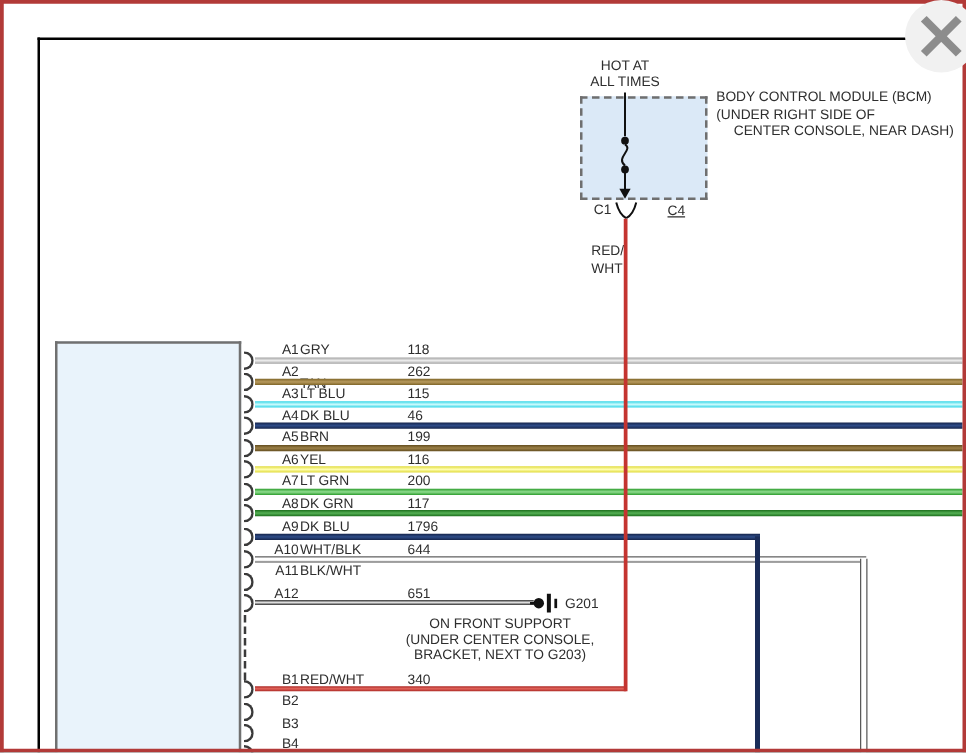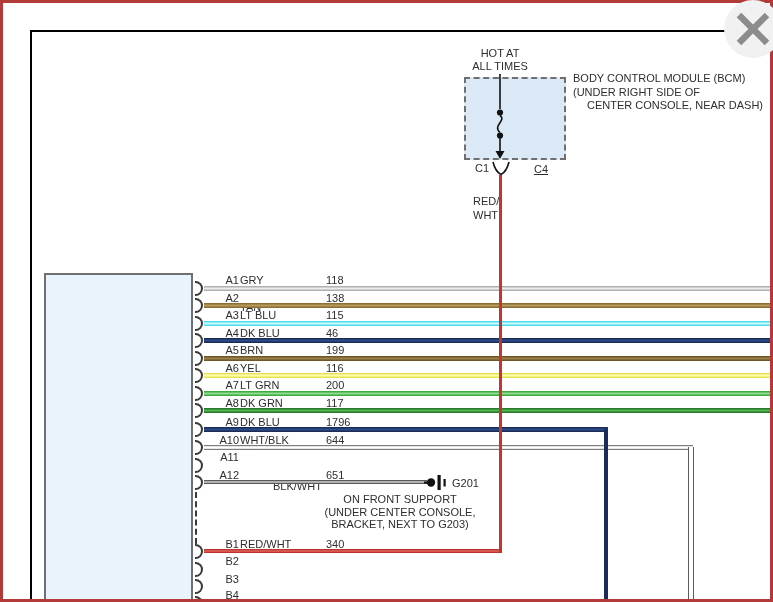--- a/index.html
+++ b/index.html
@@ -116,21 +116,21 @@
   <div id="rows">
       <div class="pin-arc" style="top: 280.5px;"></div>
       <div class="txt pin-label" style="top: 274px;">A1</div>
       <div class="txt wire-color" style="top: 274px;">GRY</div>
       <div class="txt wire-circ" style="top: 274px;">118</div>
       <div class="wire w-gry" style="top: 285.5px; width: 566px;"></div>
       <div class="txt left-label" style="top: 281px;">LF SPEAKER (-)</div>
       <div class="pin-arc" style="top: 298px;"></div>
       <div class="txt pin-label" style="top: 291.5px;">A2</div>
       <div class="txt wire-color" style="top: 301px;">TAN</div>
-      <div class="txt wire-circ" style="top: 291.5px;">138</div>
+      <div class="txt wire-circ" style="top: 291.5px;">262</div>
       <div class="wire w-tan" style="top: 303px; width: 566px;"></div>
       <div class="txt left-label" style="top: 298.5px;">LF SPEAKER (+)</div>
       <div class="pin-arc" style="top: 315.5px;"></div>
       <div class="txt pin-label" style="top: 309px;">A3</div>
       <div class="txt wire-color" style="top: 309px;">LT BLU</div>
       <div class="txt wire-circ" style="top: 309px;">115</div>
       <div class="wire w-ltblu" style="top: 320.5px; width: 566px;"></div>
       <div class="txt left-label" style="top: 316px;">RR SPEAKER (-)</div>
       <div class="pin-arc" style="top: 333px;"></div>
       <div class="txt pin-label" style="top: 326.5px;">A4</div>
@@ -171,21 +171,21 @@
       <div class="pin-arc" style="top: 440px;"></div>
       <div class="txt pin-label" style="top: 433.5px;">A10</div>
       <div class="txt wire-color" style="top: 433.5px;">WHT/BLK</div>
       <div class="txt wire-circ" style="top: 433.5px;">644</div>
       <div class="wire w-whtblk" style="top: 445px; width: 489px;"></div>
       <div class="txt left-label" style="top: 440.5px;">10 VOLT REF</div>
       <div class="pin-arc" style="top: 457.5px;"></div>
       <div class="txt pin-label" style="top: 451px;">A11</div>
       <div class="pin-arc" style="top: 475px;"></div>
       <div class="txt pin-label" style="top: 468.5px;">A12</div>
-      <div class="txt wire-color" style="top: 480px; margin-left: 33px;">BLK/WHT</div>
+      <div class="txt wire-color" style="top: 451px;">BLK/WHT</div>
       <div class="txt wire-circ" style="top: 468.5px;">651</div>
       <div class="wire w-blkwht" style="top: 480px; width: 223px;"></div>
       <div class="txt left-label" style="top: 475.5px;">GROUND</div>
       <div class="pin-arc" style="top: 544px;"></div>
       <div class="txt pin-label" style="top: 537.5px;">B1</div>
       <div class="txt wire-color" style="top: 537.5px;">RED/WHT</div>
       <div class="txt wire-circ" style="top: 537.5px;">340</div>
       <div class="wire w-redwht" style="top: 549px; width: 297px;"></div>
       <div class="txt left-label" style="top: 544.5px;">BATTERY</div>
       <div class="pin-arc" style="top: 561.5px;"></div>

